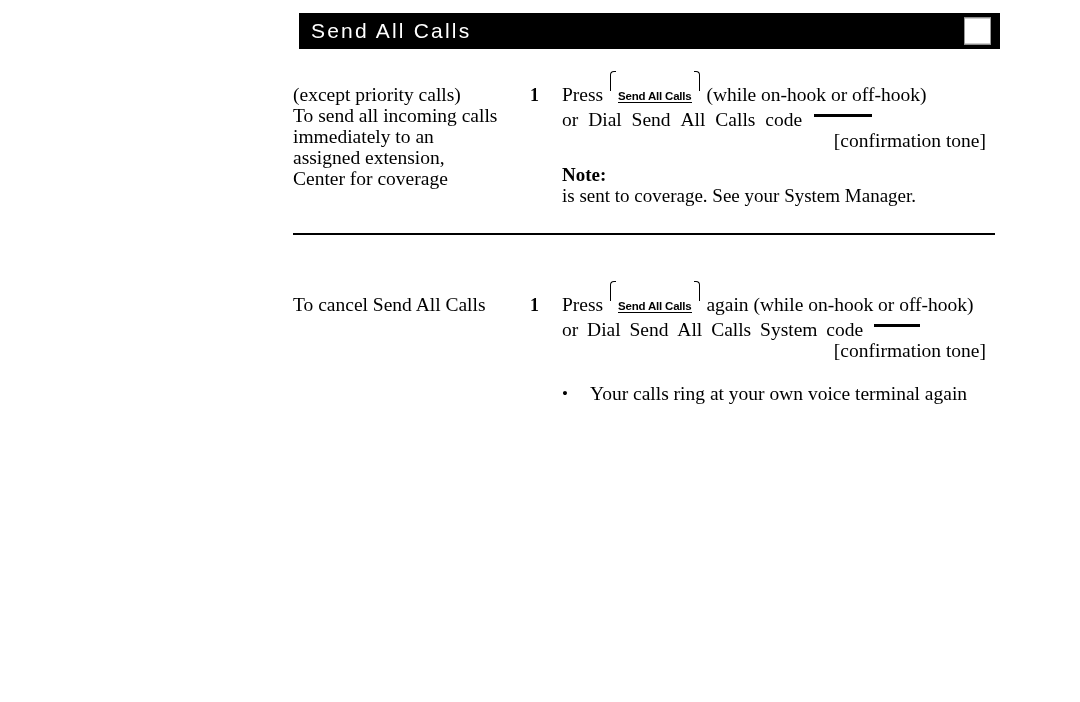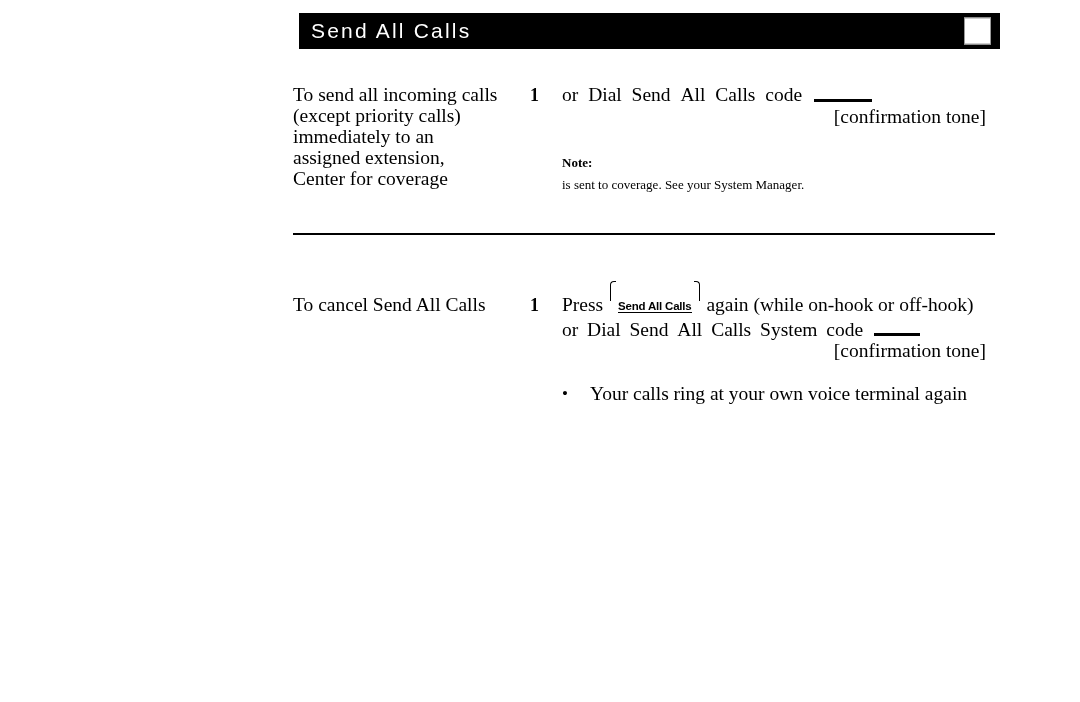--- a/index.html
+++ b/index.html
@@ -133,41 +133,42 @@
     border-bottom: 3px solid #000;
     position: relative;
     top: -4px;
     margin: 0 2px;
   }
   .blank-long { width: 58px; }
   .blank-short { width: 46px; }
 
   
   .note-block {
-    margin-top: 25px;
-    font-size: 13px;
+    margin-top: 12px;
+    font-size: 19px;
     line-height: 21.5px;
   }
   .note-label { font-weight: bold; }
   .note-line-1 {
     display: flex;
     white-space: nowrap;
   }
   .note-spacer { display: inline-block; width: 13px; }
   .note-words {
     display: flex;
     justify-content: space-between;
     flex: 1 1 auto;
   }
 
   
   .spread {
     display: flex;
     justify-content: space-between;
     white-space: nowrap;
+    align-items: center;
   }
 
   
   .divider {
     position: absolute;
     left: 293px;
     top: 233px;
     width: 702px;
     height: 2px;
     background: #000000;
@@ -192,31 +193,40 @@
 
 <div class="header-bar">
   <span class="header-title">Send All Calls</span>
   <span class="header-square"></span>
 </div>
 
 <div class="section section-1">
   <div class="row">
 
     <div class="col-left">
+      <div class="line">(except priority calls)</div>
       <div class="line">To send all incoming calls</div>
-      <div class="line">(except priority calls)</div>
       <div class="line">immediately to an</div>
       <div class="line">assigned extension,</div>
       <div class="line">Center for coverage</div>
     </div>
 
     <div class="col-num">1</div>
 
     <div class="col-right">
 
+      <div class="line">
+        <span>Press</span>
+        <span class="keycap">
+          <span class="kc-bracket-l"></span>
+          <span class="kc-label">Send All Calls</span>
+          <span class="kc-bracket-r"></span>
+        </span>
+        <span>(while on-hook or off-hook)</span>
+      </div>
 
       <div class="spread" style="width:312px;">
         <span>or</span>
         <span>Dial</span>
         <span>Send</span>
         <span>All</span>
         <span>Calls</span>
         <span>code</span>
         <span class="blank-rule blank-long"></span>
       </div>

